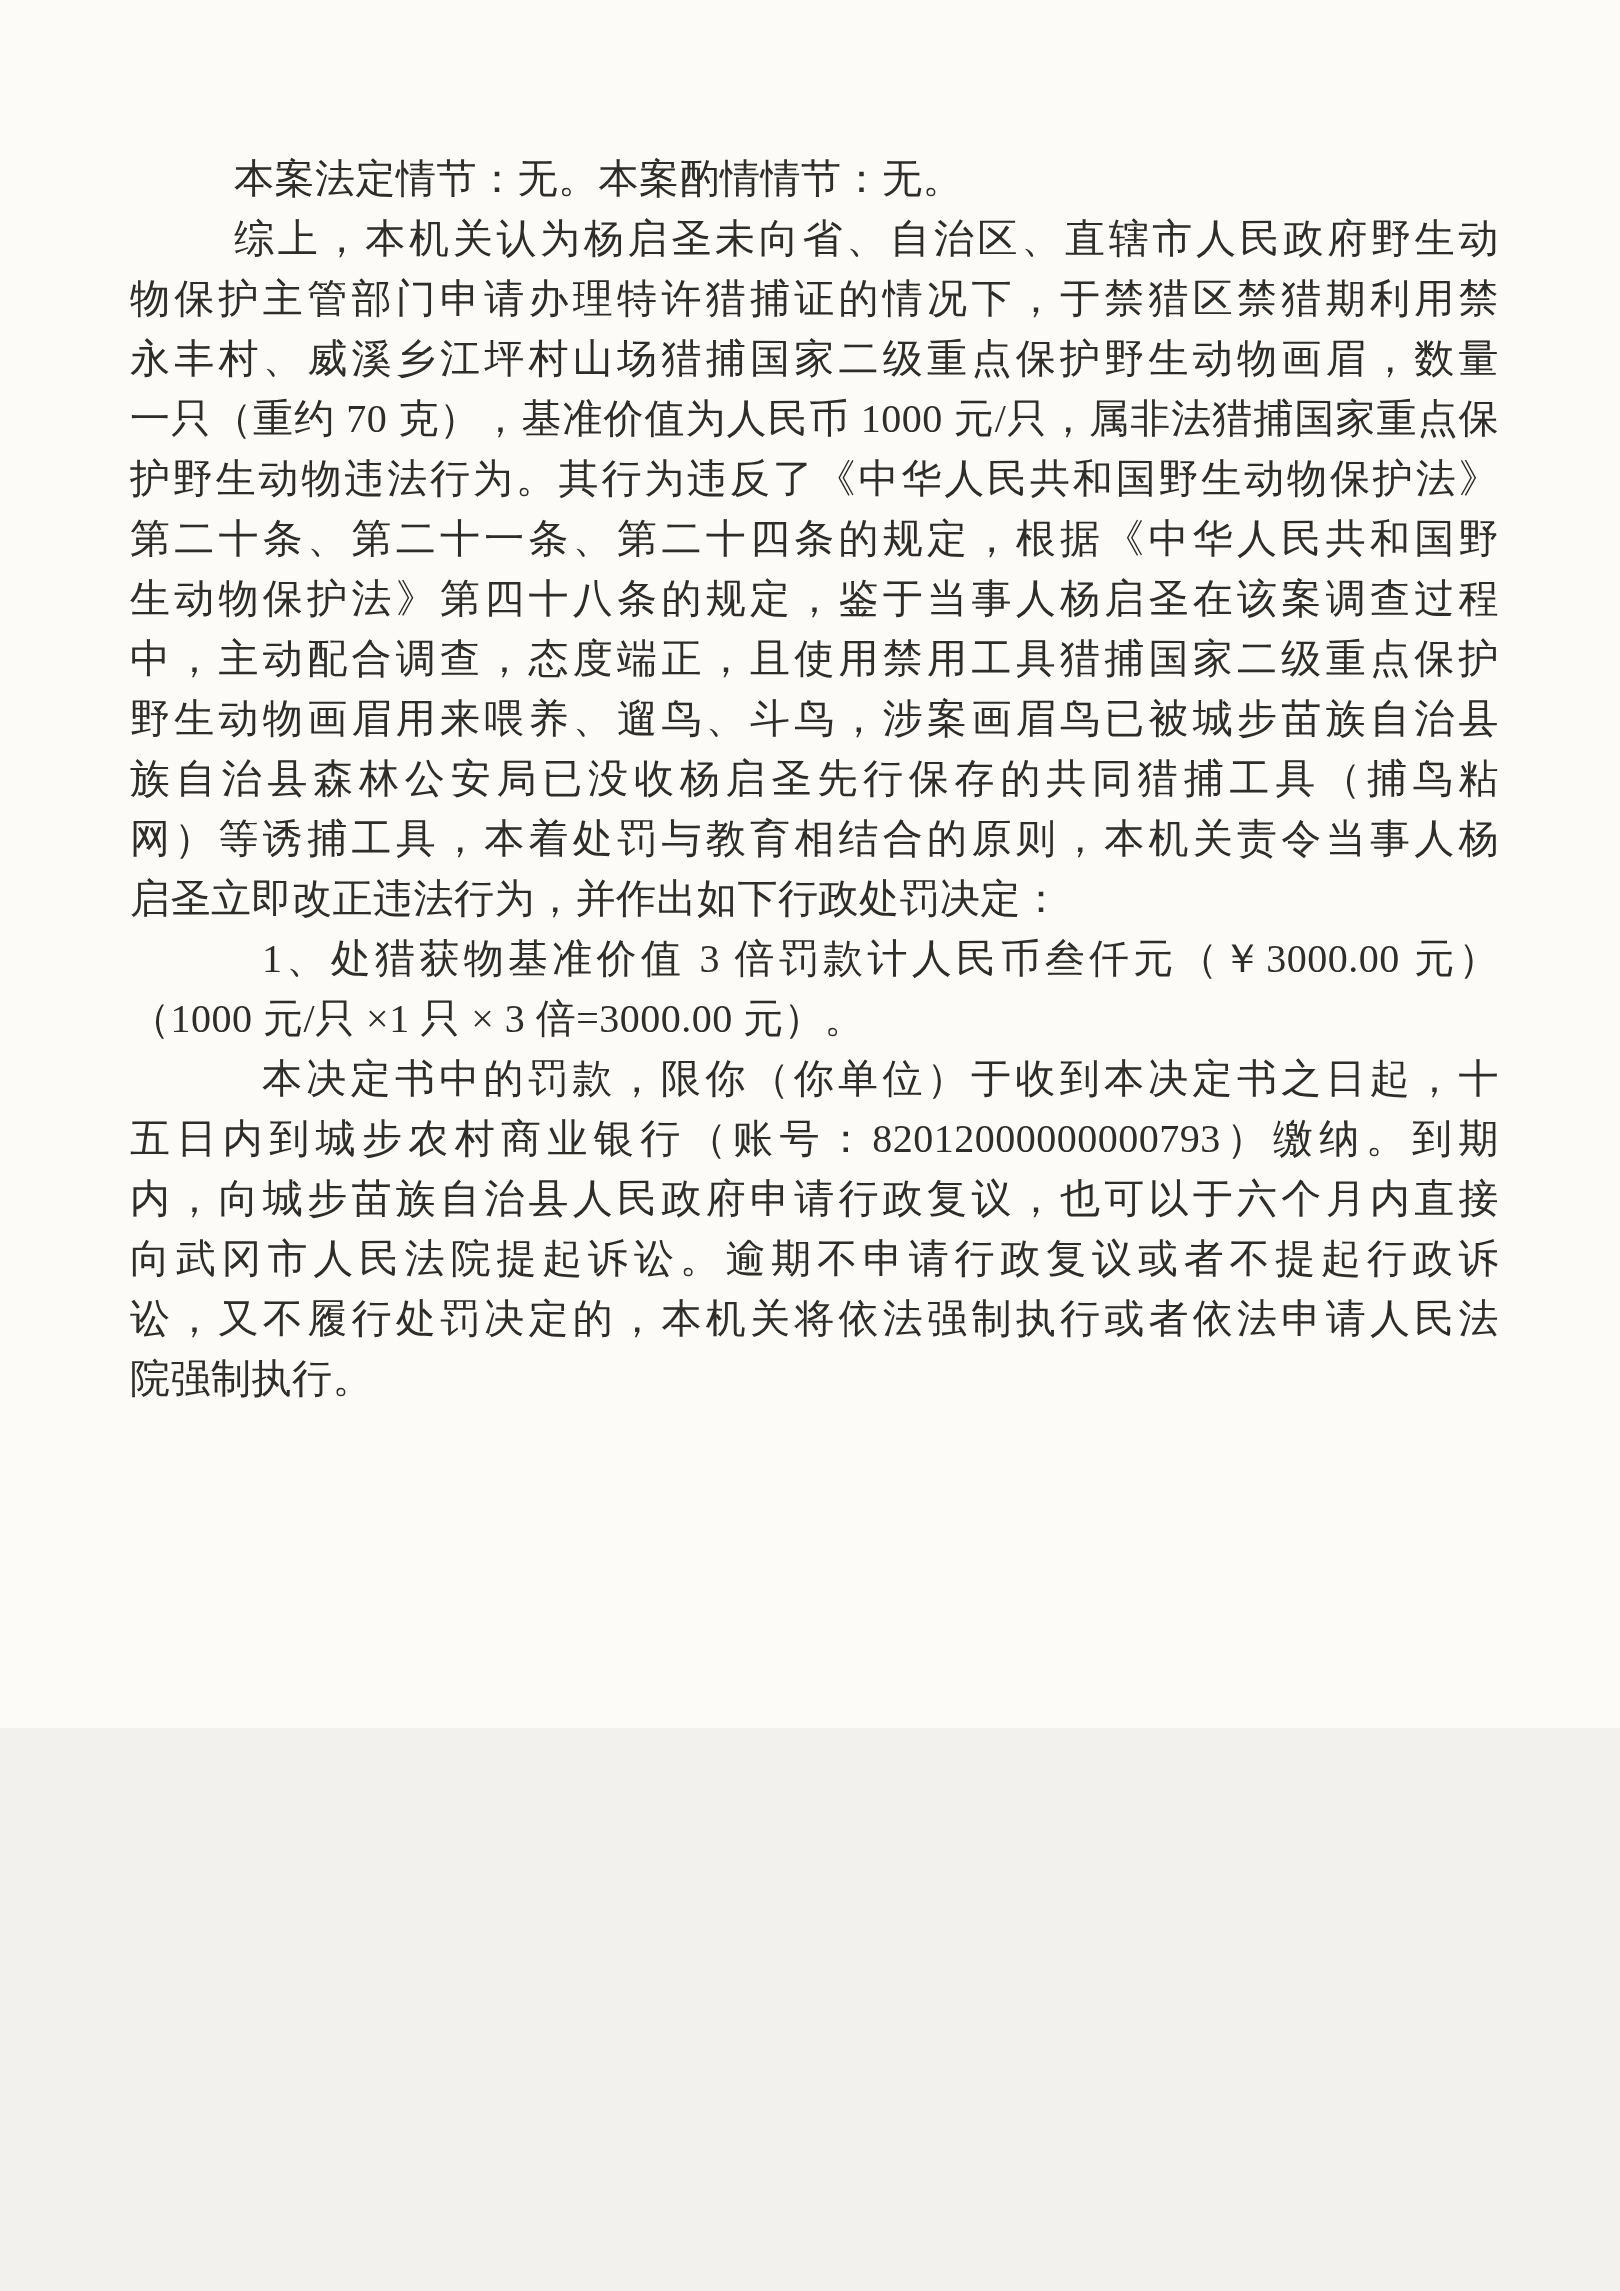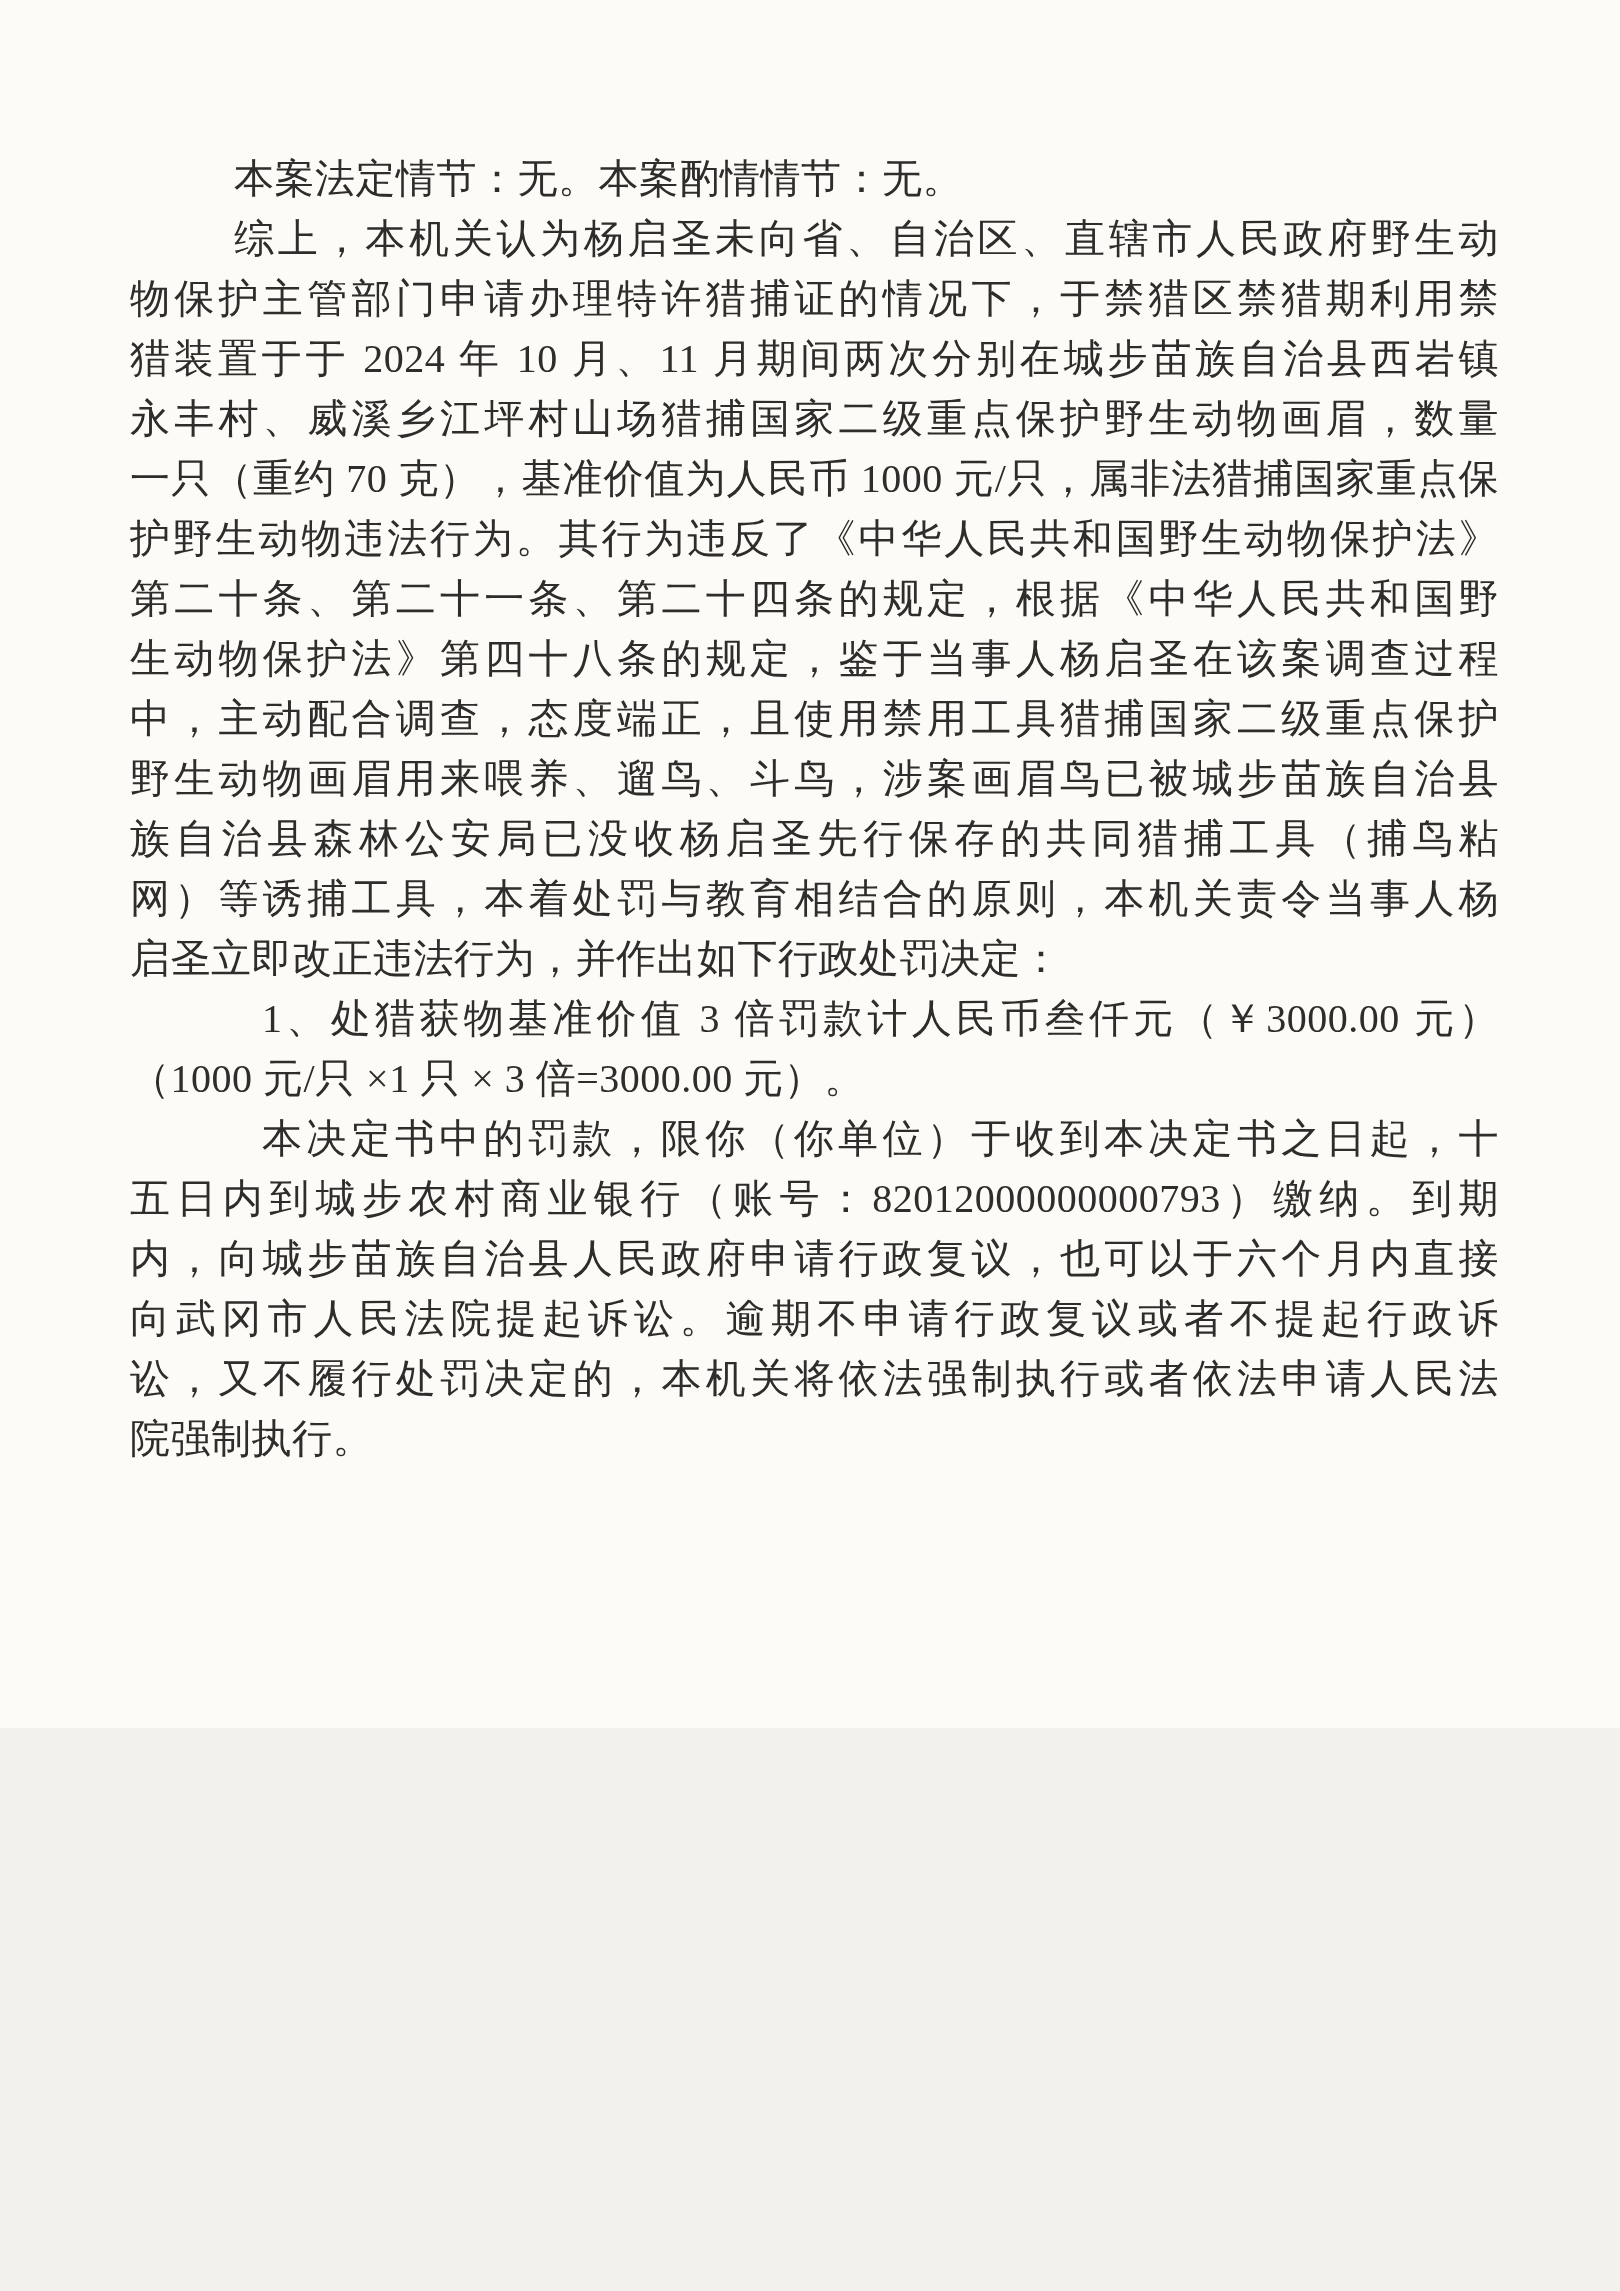--- a/index.html
+++ b/index.html
@@ -84,21 +84,20 @@
 
 <div class="page">
 
   <div class="body-text" id="paragraphs">
       <div class="para">
         <div class="line last" style="text-indent: 2.6em;">本案法定情节：无。本案酌情情节：无。</div>
       </div>
       <div class="para">
         <div class="line" style="text-indent: 2.6em;">综上，本机关认为杨启圣未向省、自治区、直辖市人民政府野生动</div>
         <div class="line">物保护主管部门申请办理特许猎捕证的情况下，于禁猎区禁猎期利用禁</div>
-        <div class="line">猎装置于于 2024 年 10 月、11 月期间两次分别在城步苗族自治县西岩镇</div>
         <div class="line">永丰村、威溪乡江坪村山场猎捕国家二级重点保护野生动物画眉，数量</div>
         <div class="line">一只（重约 70 克），基准价值为人民币 1000 元/只，属非法猎捕国家重点保</div>
         <div class="line">护野生动物违法行为。其行为违反了《中华人民共和国野生动物保护法》</div>
         <div class="line">第二十条、第二十一条、第二十四条的规定，根据《中华人民共和国野</div>
         <div class="line">生动物保护法》第四十八条的规定，鉴于当事人杨启圣在该案调查过程</div>
         <div class="line">中，主动配合调查，态度端正，且使用禁用工具猎捕国家二级重点保护</div>
         <div class="line">野生动物画眉用来喂养、遛鸟、斗鸟，涉案画眉鸟已被城步苗族自治县</div>
         <div class="line">族自治县森林公安局已没收杨启圣先行保存的共同猎捕工具（捕鸟粘</div>
         <div class="line">网）等诱捕工具，本着处罚与教育相结合的原则，本机关责令当事人杨</div>
         <div class="line last">启圣立即改正违法行为，并作出如下行政处罚决定：</div>

